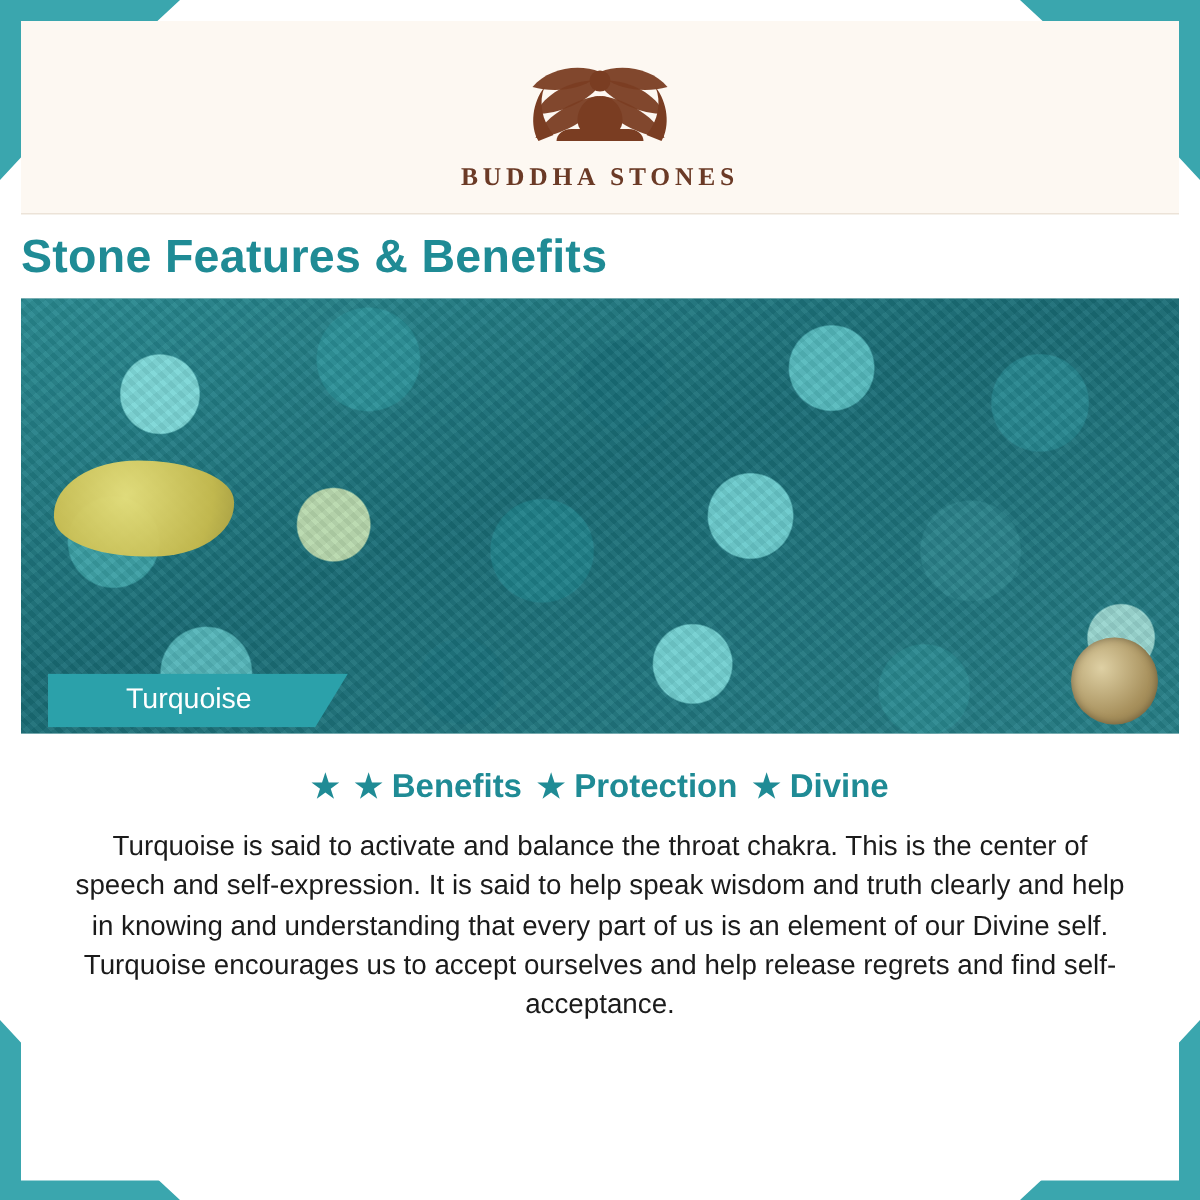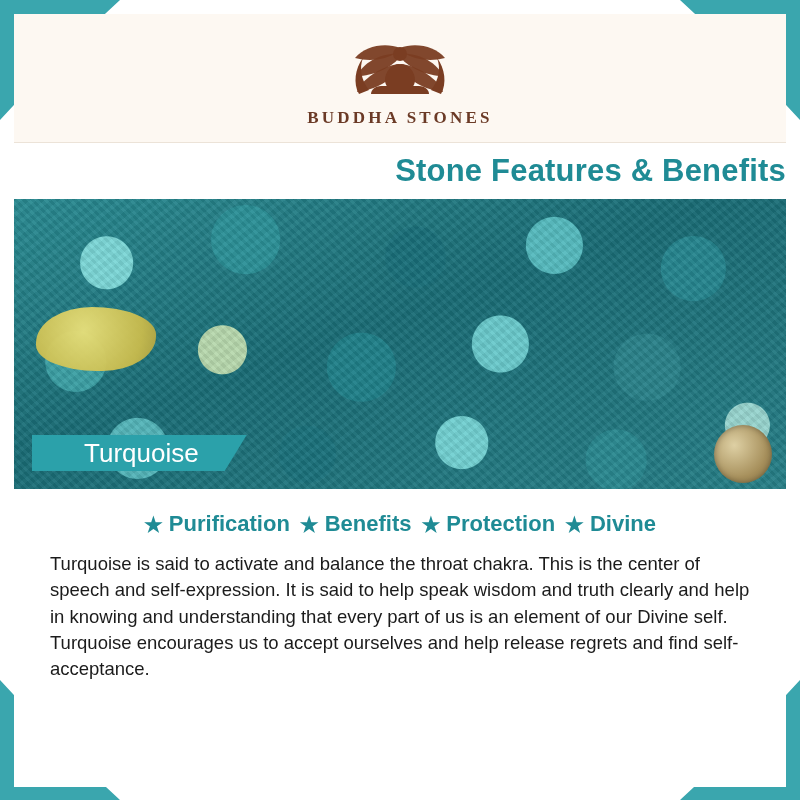--- a/index.html
+++ b/index.html
@@ -71,21 +71,21 @@
     margin-top: 2px;
   }
 
   
   .title-band {
     position: relative;
     height: 56px;
     background: #ffffff;
     display: flex;
     align-items: center;
-    justify-content: flex-end;
+    justify-content: flex-start;
     border-top: 1px solid #ece3d8;
   }
   .title-band .title {
     font-size: 31px;
     font-weight: bold;
     color: #1f8b95;
     letter-spacing: 0.2px;
     font-family: "Liberation Sans", sans-serif;
   }
 
@@ -146,30 +146,30 @@
     height: 64px;
     border-radius: 48% 55% 46% 52% / 58% 44% 56% 42%;
     background: radial-gradient(circle at 40% 35%, #e9e07a, #c9bb4c 70%, #a79b3e 100%);
     opacity: .95;
   }
 
   
   .stone-tab {
     position: absolute;
     left: 18px;
-    bottom: 18px;
+    bottom: 4px;
     height: 36px;
     min-width: 200px;
     background: #2ba1aa;
     color: #ffffff;
     display: flex;
     align-items: center;
     padding: 0 48px 0 52px;
     box-sizing: border-box;
-    font-size: 26px;
+    font-size: 19px;
     clip-path: polygon(0 0, 100% 0, calc(100% - 22px) 100%, 0 100%);
   }
 
   
   .benefits {
     display: flex;
     align-items: center;
     justify-content: center;
     gap: 10px;
     padding: 22px 14px 8px 14px;
@@ -190,21 +190,21 @@
     line-height: 1;
   }
 
   
   .desc {
     background: #ffffff;
     padding: 6px 36px 0 36px;
     font-size: 18.5px;
     line-height: 1.42;
     color: #1b1b1b;
-    text-align: left;
+    text-align: center;
   }
 
   .body-white {
     background: #ffffff;
     width: 772px;
     height: 298px;
     box-sizing: border-box;
   }
 </style>
 </head>
@@ -272,21 +272,20 @@
       <div class="photo-coin"></div>
       <div class="stone-tab">
         <span>Turquoise</span>
       </div>
     </div>
 
     <div class="body-white">
       <div class="benefits">
         <div class="benefit">
           <span class="star">★</span>
-          <span>Purification</span>
         </div>
         <div class="benefit">
           <span class="star">★</span>
           <span>Benefits</span>
         </div>
         <div class="benefit">
           <span class="star">★</span>
           <span>Protection</span>
         </div>
         <div class="benefit">

